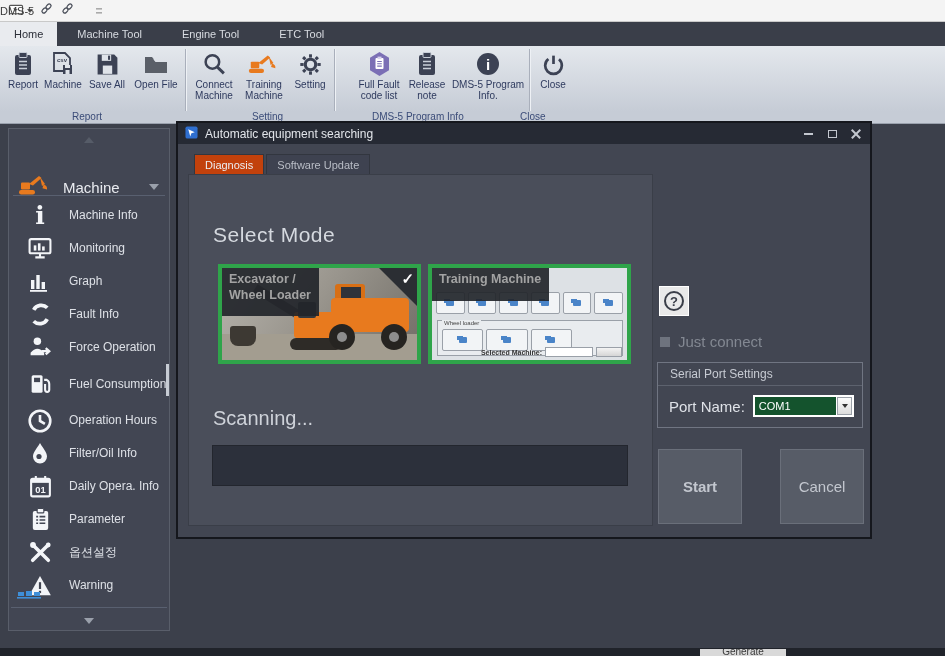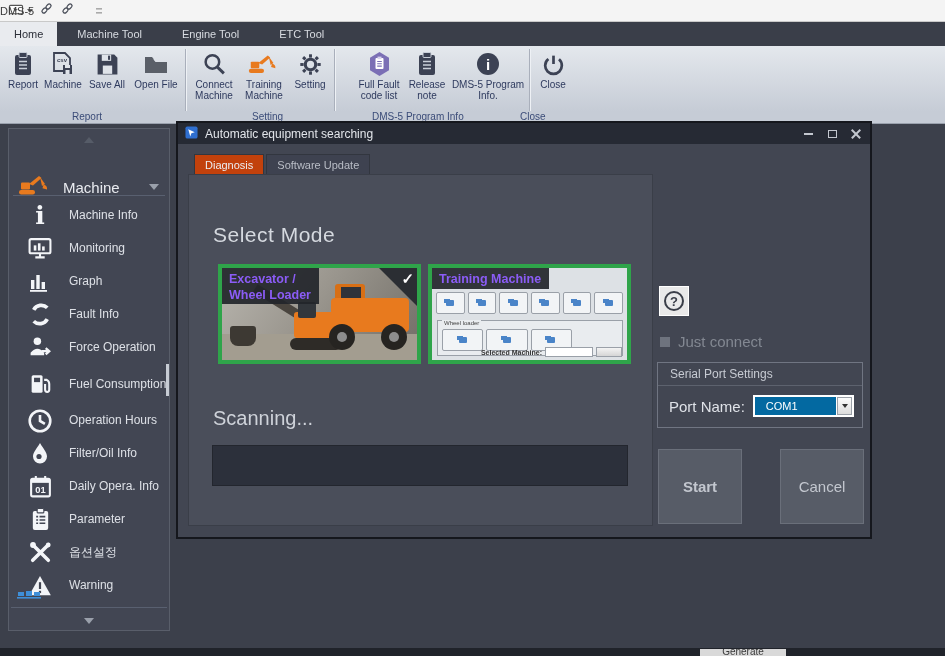--- a/index.html
+++ b/index.html
@@ -76,22 +76,22 @@
 
   .content-panel { position:absolute; left:10px; top:51px; width:465px; height:352px; background:#4a4e5a;
                    border:1px solid #3a3e48; }
   .select-mode { position:absolute; left:24px; top:12px; font-size:21px; color:#d5d9df; letter-spacing:0.5px;margin-top:36px; }
   .scanning { position:absolute; left:24px; top:232px; font-size:20px; color:#ced2d9; }
   .progress-track { position:absolute; left:23px; top:270px; width:416px; height:41px; background:#2c303b; border:1px solid #23262e; }
 
   
   .card { position:absolute; top:89px; width:203px; height:100px; border:4px solid #2fa44a; background:#888; overflow:hidden; }
   .card1 { left:29px; } .card2 { left:239px; }
-  .card-label { position:absolute; left:0; top:0; background:rgba(34,37,42,0.92); color:#8b5cf6;
-                font-weight:bold; font-size:12.5px; line-height:1.25; padding:4px 8px 1px 7px; z-index:3; }
+  .card-label { position:absolute; left:0; top:0; background:rgba(34,37,42,0.92); color:#a3a3a3;
+                font-weight:bold; font-size:12.5px; line-height:1.25; padding:4px 8px 13px 7px; z-index:3; }
   .photo { position:absolute; inset:0; background:linear-gradient(125deg,#b8b5ae 0%,#9a968e 45%,#716d66 100%); }
   .photo .ground { position:absolute; left:0; bottom:0; width:100%; height:26px; background:#a39d90; }
   .photo .exc-arm { position:absolute; left:28px; top:34px; width:70px; height:9px; background:#4a453f; transform:rotate(32deg); }
   .photo .exc-bucket { position:absolute; left:8px; top:58px; width:26px; height:20px; background:#3d3933; border-radius:3px 3px 8px 8px; }
   .photo .exc-body { position:absolute; left:72px; top:44px; width:44px; height:26px; background:#e87a1e; border-radius:3px; }
   .photo .exc-cab { position:absolute; left:76px; top:34px; width:18px; height:16px; background:#33373c; border-radius:2px; }
   .photo .exc-track { position:absolute; left:68px; top:70px; width:52px; height:12px; background:#2e2b27; border-radius:6px; }
   .photo .wl-body { position:absolute; right:8px; top:30px; width:78px; height:34px; background:#e87a1e; border-radius:4px; }
   .photo .wl-cab { position:absolute; right:52px; top:16px; width:30px; height:22px; background:#d86f15; border-radius:3px 3px 0 0; }
   .photo .wl-win { position:absolute; right:56px; top:19px; width:20px; height:12px; background:#2f333a; }
@@ -121,21 +121,21 @@
                  font-size:13px; font-weight:bold; color:#3a3e48; }
   .just-connect { position:absolute; left:482px; top:210px; display:flex; align-items:center;justify-content:center; }
   .jc-box { width:10px; height:10px; background:#6e737e; margin-right:8px; }
   .jc-label { font-size:15px; color:#83ententered; color:#83889214; color:#838892; }
   .group-box { position:absolute; left:479px; top:239px; width:206px; height:66px; border:1px solid #70embed7582; border:1px solid #707582; }
   .gb-title { position:absolute; left:12px; top:4px; font-size:12px; color:#c7cbd3; }
   .gb-line { position:absolute; left:0; right:0; top:22px; height:1px; background:#5d626e; }
   .port-row { position:absolute; left:11px; top:32px; right:8px; display:flex; align-items:center; }
   .port-label { font-size:15px; color:#dfe2e8; }
   .combo { margin-left:8px; flex:1; height:22px; background:#fff; padding:2px; display:flex; }
-  .combo-sel { flex:1; background:#0369a1; color:#fff; font-size:11px; display:flex; align-items:center; padding-left:11px; }
+  .combo-sel { flex:1; background:#14532d; color:#fff; font-size:11px; display:flex; align-items:center; padding-left:4px; }
   .combo-arrow { width:15px; height:18px; margin-left:1px; background:linear-gradient(#fbfbfb,#dcdcdc);
                  border:1px solid #9aa0a8; display:flex; align-items:center; justify-content:center; }
   .combo-caret { width:0;height:0;border-left:3.5px solid transparent;border-right:3.5px solid transparent;border-top:4.5px solid #333; }
   .big-btn { position:absolute; top:326px; width:84px; height:75px; background:#575c67; border:1px solid #6a6f7a;
              display:flex; align-items:center; justify-content:center; font-size:15px; color:#c3c7cf; }
   .btn-start { left:480px;font-weight:bold; } .btn-cancel { left:602px; }
 </style>
 </head>
 <body>
 

